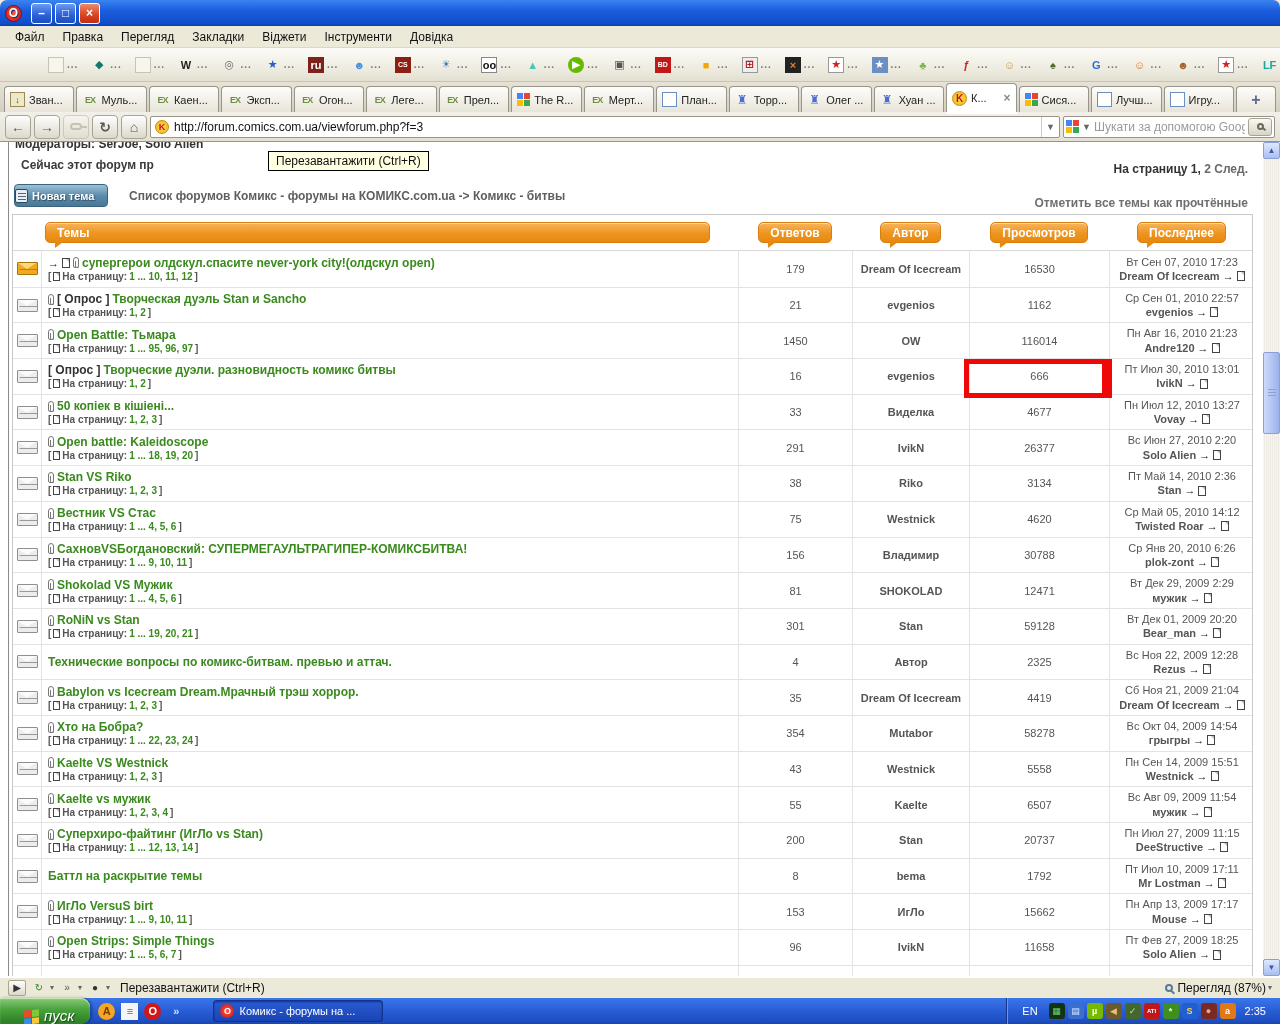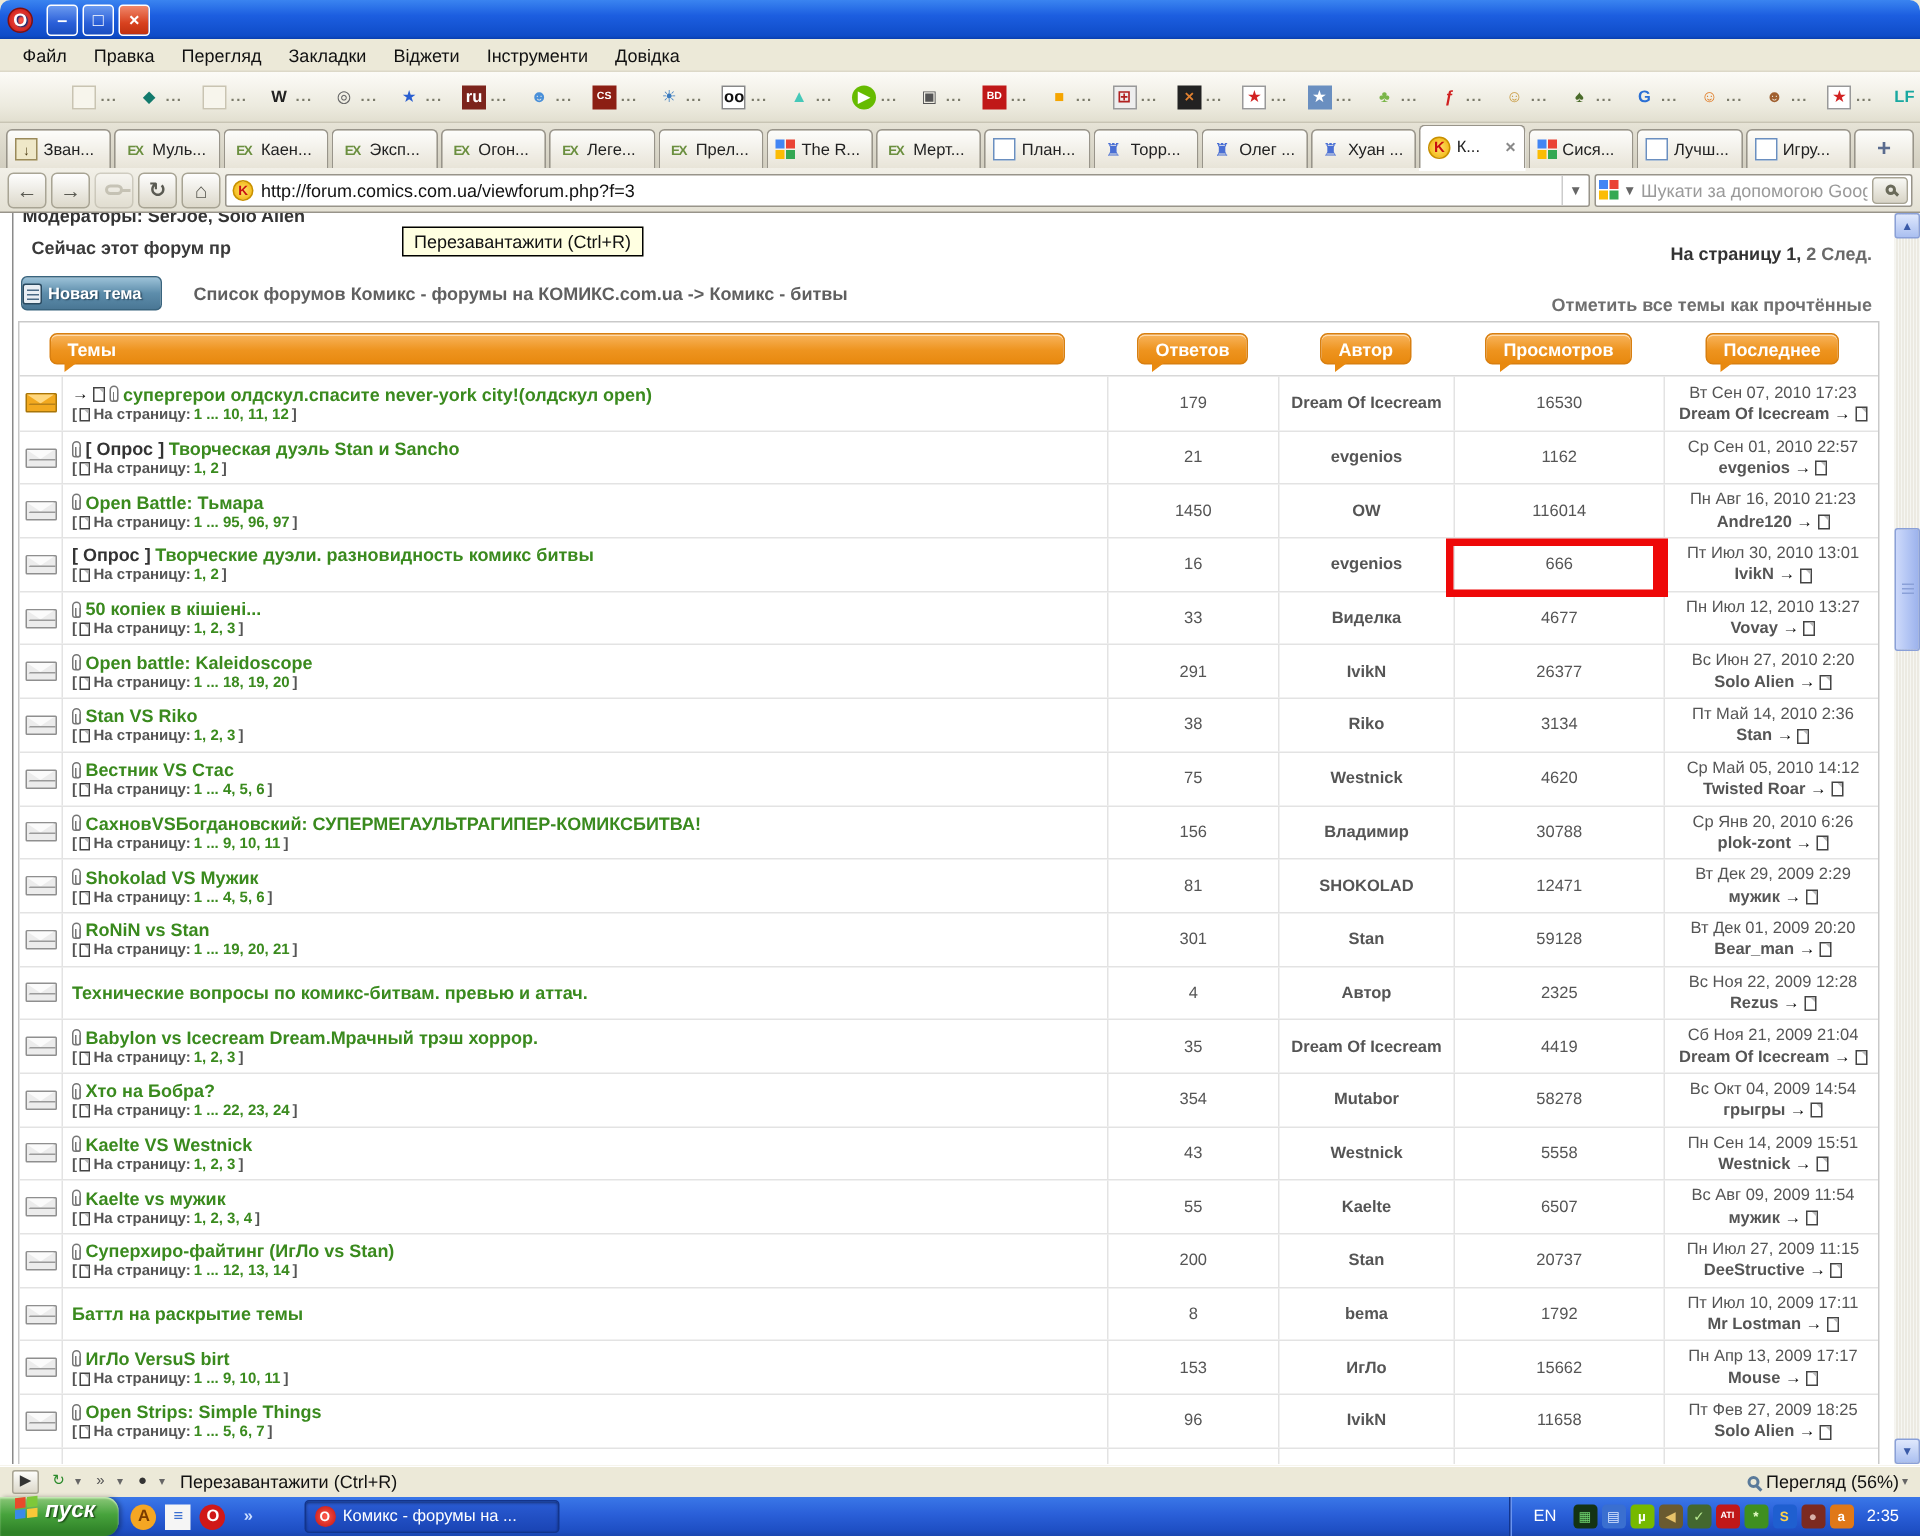--- a/index.html
+++ b/index.html
@@ -81,21 +81,21 @@
   .nt-ico::after{content:"";position:absolute;left:2px;top:3px;width:8px;height:1px;background:#4a6a85;box-shadow:0 3px 0 #4a6a85,0 6px 0 #4a6a85}
   .crumb{position:absolute;top:47px;left:120px;font-size:12px;font-weight:bold;color:#5f5f5f}
   .markread{position:absolute;top:54px;right:14px;font-size:12px;font-weight:bold;color:#6f6f6f}
 
   
   .ttable{position:absolute;top:72px;left:3px;width:1241px;border:1px solid #c9c9c9}
   .thead{display:grid;grid-template-columns:725px 114px 117px 140px 145px;height:36px;align-items:center;border-bottom:1px solid #d8d8d8}
   .pill{background:linear-gradient(#f8b45c,#ee941f 55%,#e8890f);border:1px solid #d87f10;border-radius:5px;color:#fff;font-weight:bold;
     font-size:12px;height:21px;display:flex;align-items:center;padding:0 11px;position:relative;box-shadow:inset 0 1px 0 #ffd9a8}
   .pill::after{content:"";position:absolute;left:9px;bottom:-6px;width:0;height:0;border-top:6px solid #e8890f;border-right:8px solid transparent}
-  .pill.main{margin:0 28px 0 20px}
+  .pill.main{margin:0 28px 0 32px}
   .pill.ctr{margin:0 auto}
   .trow{display:grid;grid-template-columns:28px 697px 114px 117px 140px 145px;height:35.7px;border-top:1px solid #e3e3e3}
   .trow:first-child{border-top:none}
   .cell{border-left:1px solid #e3e3e3;display:flex;align-items:center;justify-content:center;overflow:hidden}
   .cell:first-child{border-left:none}
   .c-num{font-size:11px;color:#555}
   .c-author{font-size:11px;font-weight:bold;color:#555;text-align:center}
   .c-topic{flex-direction:column;align-items:flex-start;justify-content:center;padding:2px 6px}
   .c-last{flex-direction:column;justify-content:center;font-size:11px;color:#555;line-height:1.3}
   .tline{display:flex;align-items:center;gap:3px;white-space:nowrap}
@@ -134,22 +134,22 @@
   .sb-ico{width:18px;height:16px;display:flex;align-items:center;justify-content:center;font-size:10px;color:#444}
   .sb-ico.box{border:1px solid #a8a494;background:linear-gradient(#fdfdfb,#dcd8ca);border-radius:2px}
   .sb-caret{font-size:8px;color:#666;margin-left:-2px}
   .sb-text{margin-left:6px;font-size:12px;color:#111}
   .sb-right{margin-left:auto;display:flex;align-items:center;gap:4px;font-size:12px;color:#111}
   .magplus{width:8px;height:8px;border:2px solid #5a7a9a;border-radius:50%;position:relative}
   .magplus::after{content:"";position:absolute;width:5px;height:2px;background:#5a7a9a;transform:rotate(45deg);right:-4px;bottom:-3px}
 
   
   .taskbar{position:absolute;top:998px;left:0;width:1280px;height:26px;background:linear-gradient(#3a77e8,#2a5fd8 45%,#1e4fc4 85%,#1a46b0);display:flex;align-items:center}
-  .startbtn{height:26px;padding:0 16px 0 10px;border-radius:0 9px 9px 0;background:linear-gradient(#8cc87a,#47a33c 45%,#2f8228 90%);
-    box-shadow:inset 0 1px 1px #c8eab8,2px 0 3px rgba(0,0,0,.3);display:flex;align-items:flex-start;gap:5px;color:#fff;font-weight:bold;font-style:italic;font-size:15px;text-shadow:1px 1px 1px #1a4a14}
+  .startbtn{height:26px;padding:0 16px 0 24px;border-radius:0 9px 9px 0;background:linear-gradient(#8cc87a,#47a33c 45%,#2f8228 90%);
+    box-shadow:inset 0 1px 1px #c8eab8,2px 0 3px rgba(0,0,0,.3);display:flex;align-items:flex-end;gap:5px;color:#fff;font-weight:normal;font-style:italic;font-size:15px;text-shadow:1px 1px 1px #1a4a14}
   .flag{width:15px;height:14px;display:grid;grid-template-columns:1fr 1fr;grid-template-rows:1fr 1fr;gap:1px;transform:skewY(-6deg)}
   .flag span:nth-child(1){background:#e84a2a}.flag span:nth-child(2){background:#7ec83a}
   .flag span:nth-child(3){background:#3a8ae8}.flag span:nth-child(4){background:#f8c838}
   .quick{display:flex;align-items:center;gap:6px;padding:0 8px}
   .ql{width:17px;height:17px;display:flex;align-items:center;justify-content:center;font-weight:bold;font-size:11px}
   .ql.round{border-radius:50%}
   .tb-chev{color:#cfe0ff;font-size:11px;font-weight:bold;padding:0 4px}
   .taskbtn{height:22px;width:170px;margin-left:30px;background:linear-gradient(#2a5cd4,#1a44b4);border:1px solid #12348c;border-radius:3px;
     box-shadow:inset 0 1px 2px rgba(0,0,0,.45);display:flex;align-items:center;gap:5px;padding:0 6px;color:#fff;font-size:11px}
   .taskbtn .op{width:14px;height:14px;border-radius:50%;background:radial-gradient(#ff5a4a,#c01010);color:#fff;font-size:9px;font-weight:bold;
@@ -1046,21 +1046,21 @@
       <span class="sb-ico" style="color: rgb(42, 138, 42);">↻</span>
       <span class="sb-caret">▾</span>
       <span class="sb-ico" style="color: rgb(85, 85, 85);">»</span>
       <span class="sb-caret">▾</span>
       <span class="sb-ico" style="color: rgb(51, 51, 51);">●</span>
       <span class="sb-caret">▾</span>
     </span>
   <span class="sb-text">Перезавантажити (Ctrl+R)</span>
   <span class="sb-right">
     <span class="magplus"></span>
-    <span>Перегляд (56%)</span>
+    <span>Перегляд (87%)</span>
     <span class="sb-caret">▾</span>
   </span>
 </div>
 
 <div class="taskbar">
   <div class="startbtn">
     <span class="flag">
         <span></span>
         <span></span>
         <span></span>

